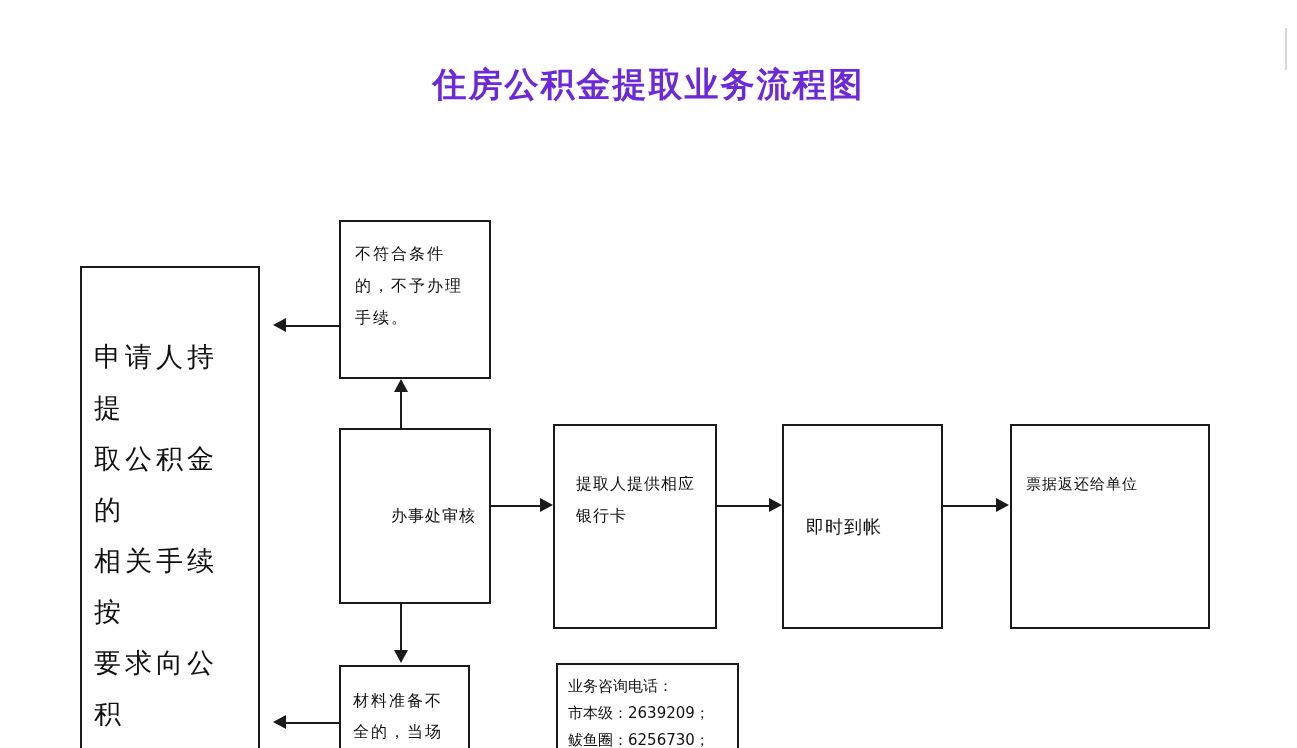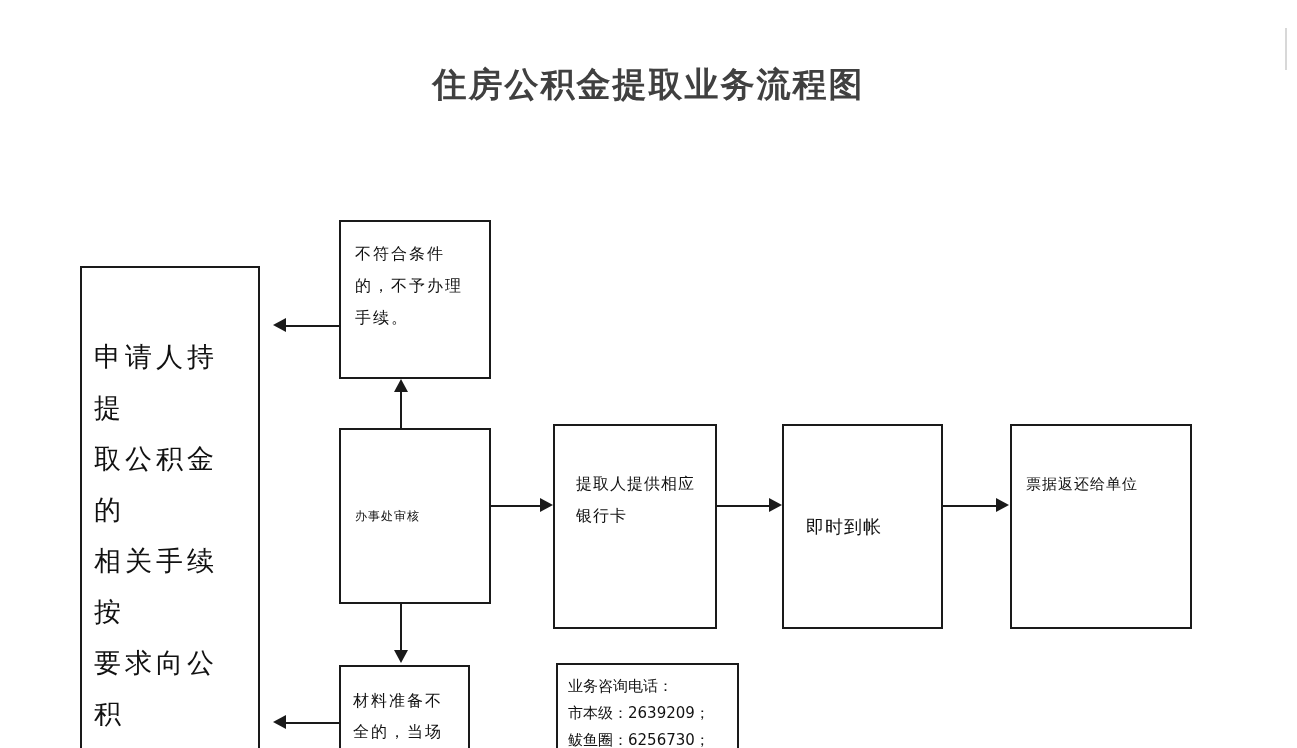--- a/index.html
+++ b/index.html
@@ -21,21 +21,21 @@
   
   .doc-title {
     position: absolute;
     left: 0;
     top: 62px;
     width: 1297px;
     text-align: center;
     font-size: 34px;
     font-weight: bold;
     letter-spacing: 2px;
-    color: #404040;
+    color: #6d28d9;
     font-family: "DejaVu Sans", "Liberation Sans", sans-serif;
   }
 
   
   .fbox {
     position: absolute;
     box-sizing: border-box;
     border: 2px solid #1a1a1a;
     background: #ffffff;
     color: #111111;
@@ -83,25 +83,26 @@
   }
 
   
   #box-review {
     left: 339px;
     top: 428px;
     width: 152px;
     height: 176px;
   }
   #box-review .txt {
-    font-size: 12px;
+    font-size: 16px;
     line-height: 24px;
     letter-spacing: 1px;
     text-align: left;
     padding-left: 14px;
+    margin-left: 36px;
   }
 
   
   #box-bankcard {
     left: 553px;
     top: 424px;
     width: 164px;
     height: 205px;
     align-items: flex-start;
     padding-left: 7px;
@@ -126,21 +127,21 @@
     line-height: 26px;
     letter-spacing: 1px;
     text-align: left;
     padding-left: 22px;
   }
 
   
   #box-receipt {
     left: 1010px;
     top: 424px;
-    width: 182px;
+    width: 200px;
     height: 205px;
     align-items: flex-start;
   }
   #box-receipt .txt {
     padding: 45px 6px 0 14px;
     font-size: 15px;
     line-height: 26px;
     letter-spacing: 1px;
     text-align: left;
   }

